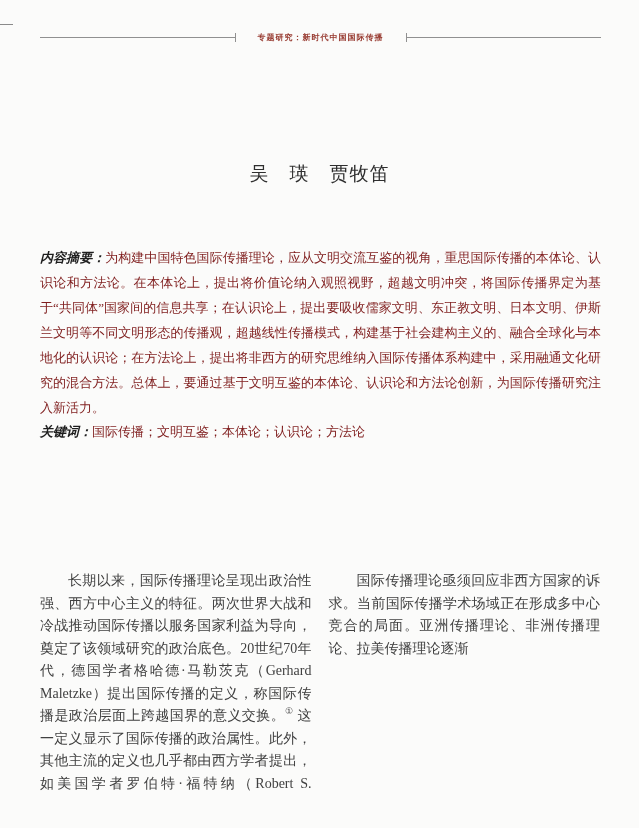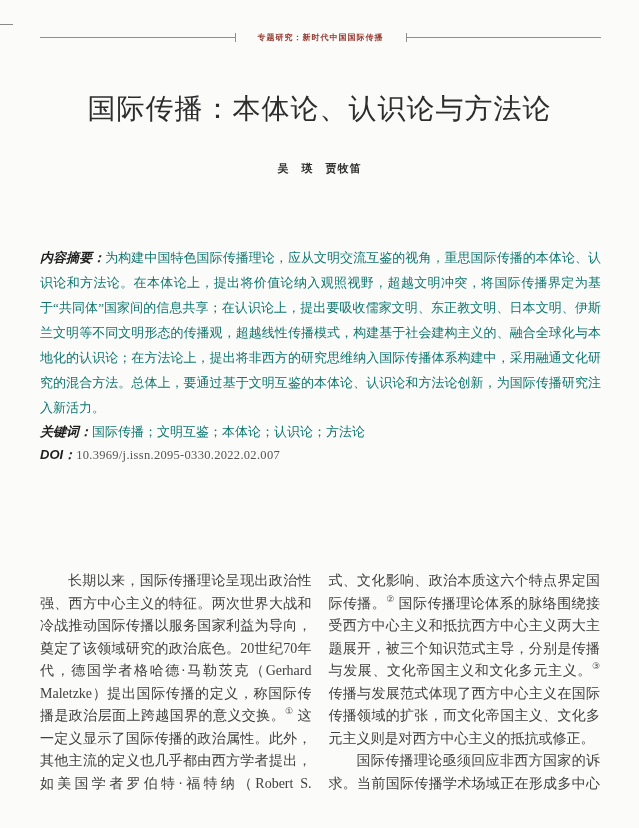--- a/index.html
+++ b/index.html
@@ -20,33 +20,33 @@
     font-family:"Liberation Sans","DejaVu Sans",sans-serif;
     font-size:8px;font-weight:bold;letter-spacing:1px;color:#97392f;
   }
 
   .title{
     position:absolute;top:90px;left:0;width:100%;margin:0;
     text-align:center;font-size:28px;font-weight:400;letter-spacing:1px;color:#2d2d2d;
   }
   .authors{
     position:absolute;top:161px;left:0;width:100%;
-    text-align:center;font-size:11px;font-weight:bold;letter-spacing:1px;color:#2f2f2f;
+    text-align:center;font-size:19px;font-weight:normal;letter-spacing:1px;color:#2f2f2f;
   }
 
   
   .meta{position:absolute;top:245px;left:40px;width:561px;font-size:13px;}
   .meta p{margin:0;}
   .abstract{line-height:25px;text-align:justify;}
   .kv{line-height:23px;}
   .label{
     font-family:"Liberation Sans","DejaVu Sans",sans-serif;
     font-weight:bold;color:#1e1e1e;font-style:italic;
   }
-  .kai{color:#0f766e;}
+  .kai{color:#7f1d1d;}
   .hang{padding-left:40px;}
   .hang .label{display:inline-block;width:40px;margin-left:-40px;}
   .doi-row{margin-top:1px;}
   .doi-val{color:#555;font-size:12.5px;letter-spacing:0.3px;}
 
   
   .bodytext{
     position:absolute;top:570px;left:40px;right:39px;height:228px;overflow:hidden;
     display:flex;gap:17px;font-size:14px;line-height:22.5px;
     text-align:justify;color:#404040;
@@ -71,39 +71,36 @@
   <div class="crop-mark"></div>
 
   <div class="running-head">
     <span class="rh-rule"></span>
     <span class="rh-tick"></span>
     <span class="rh-topic" style="color: rgb(151, 57, 47);">专题研究：新时代中国国际传播</span>
     <span class="rh-tick"></span>
     <span class="rh-rule"></span>
   </div>
 
-  <h1 class="title">国际传播：本体论、认识论与方法论</h1>
 
   <div class="authors">吴　瑛　贾牧笛</div>
 
   <section class="meta">
     <p class="abstract"><span class="label">内容摘要：</span><span class="kai">为构建中国特色国际传播理论，应从文明交流互鉴的视角，重思国际传播的本体论、认识论和方法论。在本体论上，提出将价值论纳入观照视野，超越文明冲突，将国际传播界定为基于“共同体”国家间的信息共享；在认识论上，提出要吸收儒家文明、东正教文明、日本文明、伊斯兰文明等不同文明形态的传播观，超越线性传播模式，构建基于社会建构主义的、融合全球化与本地化的认识论；在方法论上，提出将非西方的研究思维纳入国际传播体系构建中，采用融通文化研究的混合方法。总体上，要通过基于文明互鉴的本体论、认识论和方法论创新，为国际传播研究注入新活力。</span></p>
 
     <p class="kv"><span class="label">关键词：</span><span class="kai">国际传播；文明互鉴；本体论；认识论；方法论</span></p>
 
 
-    <p class="kv doi-row"><span class="label">DOI：</span><span class="doi-val">10.3969/j.issn.2095-0330.2022.02.007</span></p>
   </section>
 
   <section class="bodytext">
     <div class="col">
       <p class="indent">长期以来，国际传播理论呈现出政治性强、西方中心主义的特征。两次世界大战和冷战推动国际传播以服务国家利益为导向，奠定了该领域研究的政治底色。20世纪70年代，德国学者格哈德·马勒茨克（Gerhard Maletzke）提出国际传播的定义，称国际传播是政治层面上跨越国界的意义交换。<sup>①</sup> 这一定义显示了国际传播的政治属性。此外，其他主流的定义也几乎都由西方学者提出，如美国学者罗伯特·福特纳（Robert S. Fortner）认为，可以从目的性、频道、传播技术、内容形</p>
     </div>
     <div class="col">
-      <p>式、文化影响、政治本质这六个特点界定国际传播。<sup>②</sup> 国际传播理论体系的脉络围绕接受西方中心主义和抵抗西方中心主义两大主题展开，被三个知识范式主导，分别是传播与发展、文化帝国主义和文化多元主义。<sup>③</sup> 传播与发展范式体现了西方中心主义在国际传播领域的扩张，而文化帝国主义、文化多元主义则是对西方中心主义的抵抗或修正。</p>
       <p class="indent">国际传播理论亟须回应非西方国家的诉求。当前国际传播学术场域正在形成多中心竞合的局面。亚洲传播理论、非洲传播理论、拉美传播理论逐渐</p>
     </div>
   </section>
 
   <footer class="footer">
     <span class="f-num">48</span>
     <span class="f-dash">—</span>
     <span class="f-en">MODERN PUBLISHING</span>
     <span class="f-dash">—</span>
     <span class="f-cn">现代出版</span>

